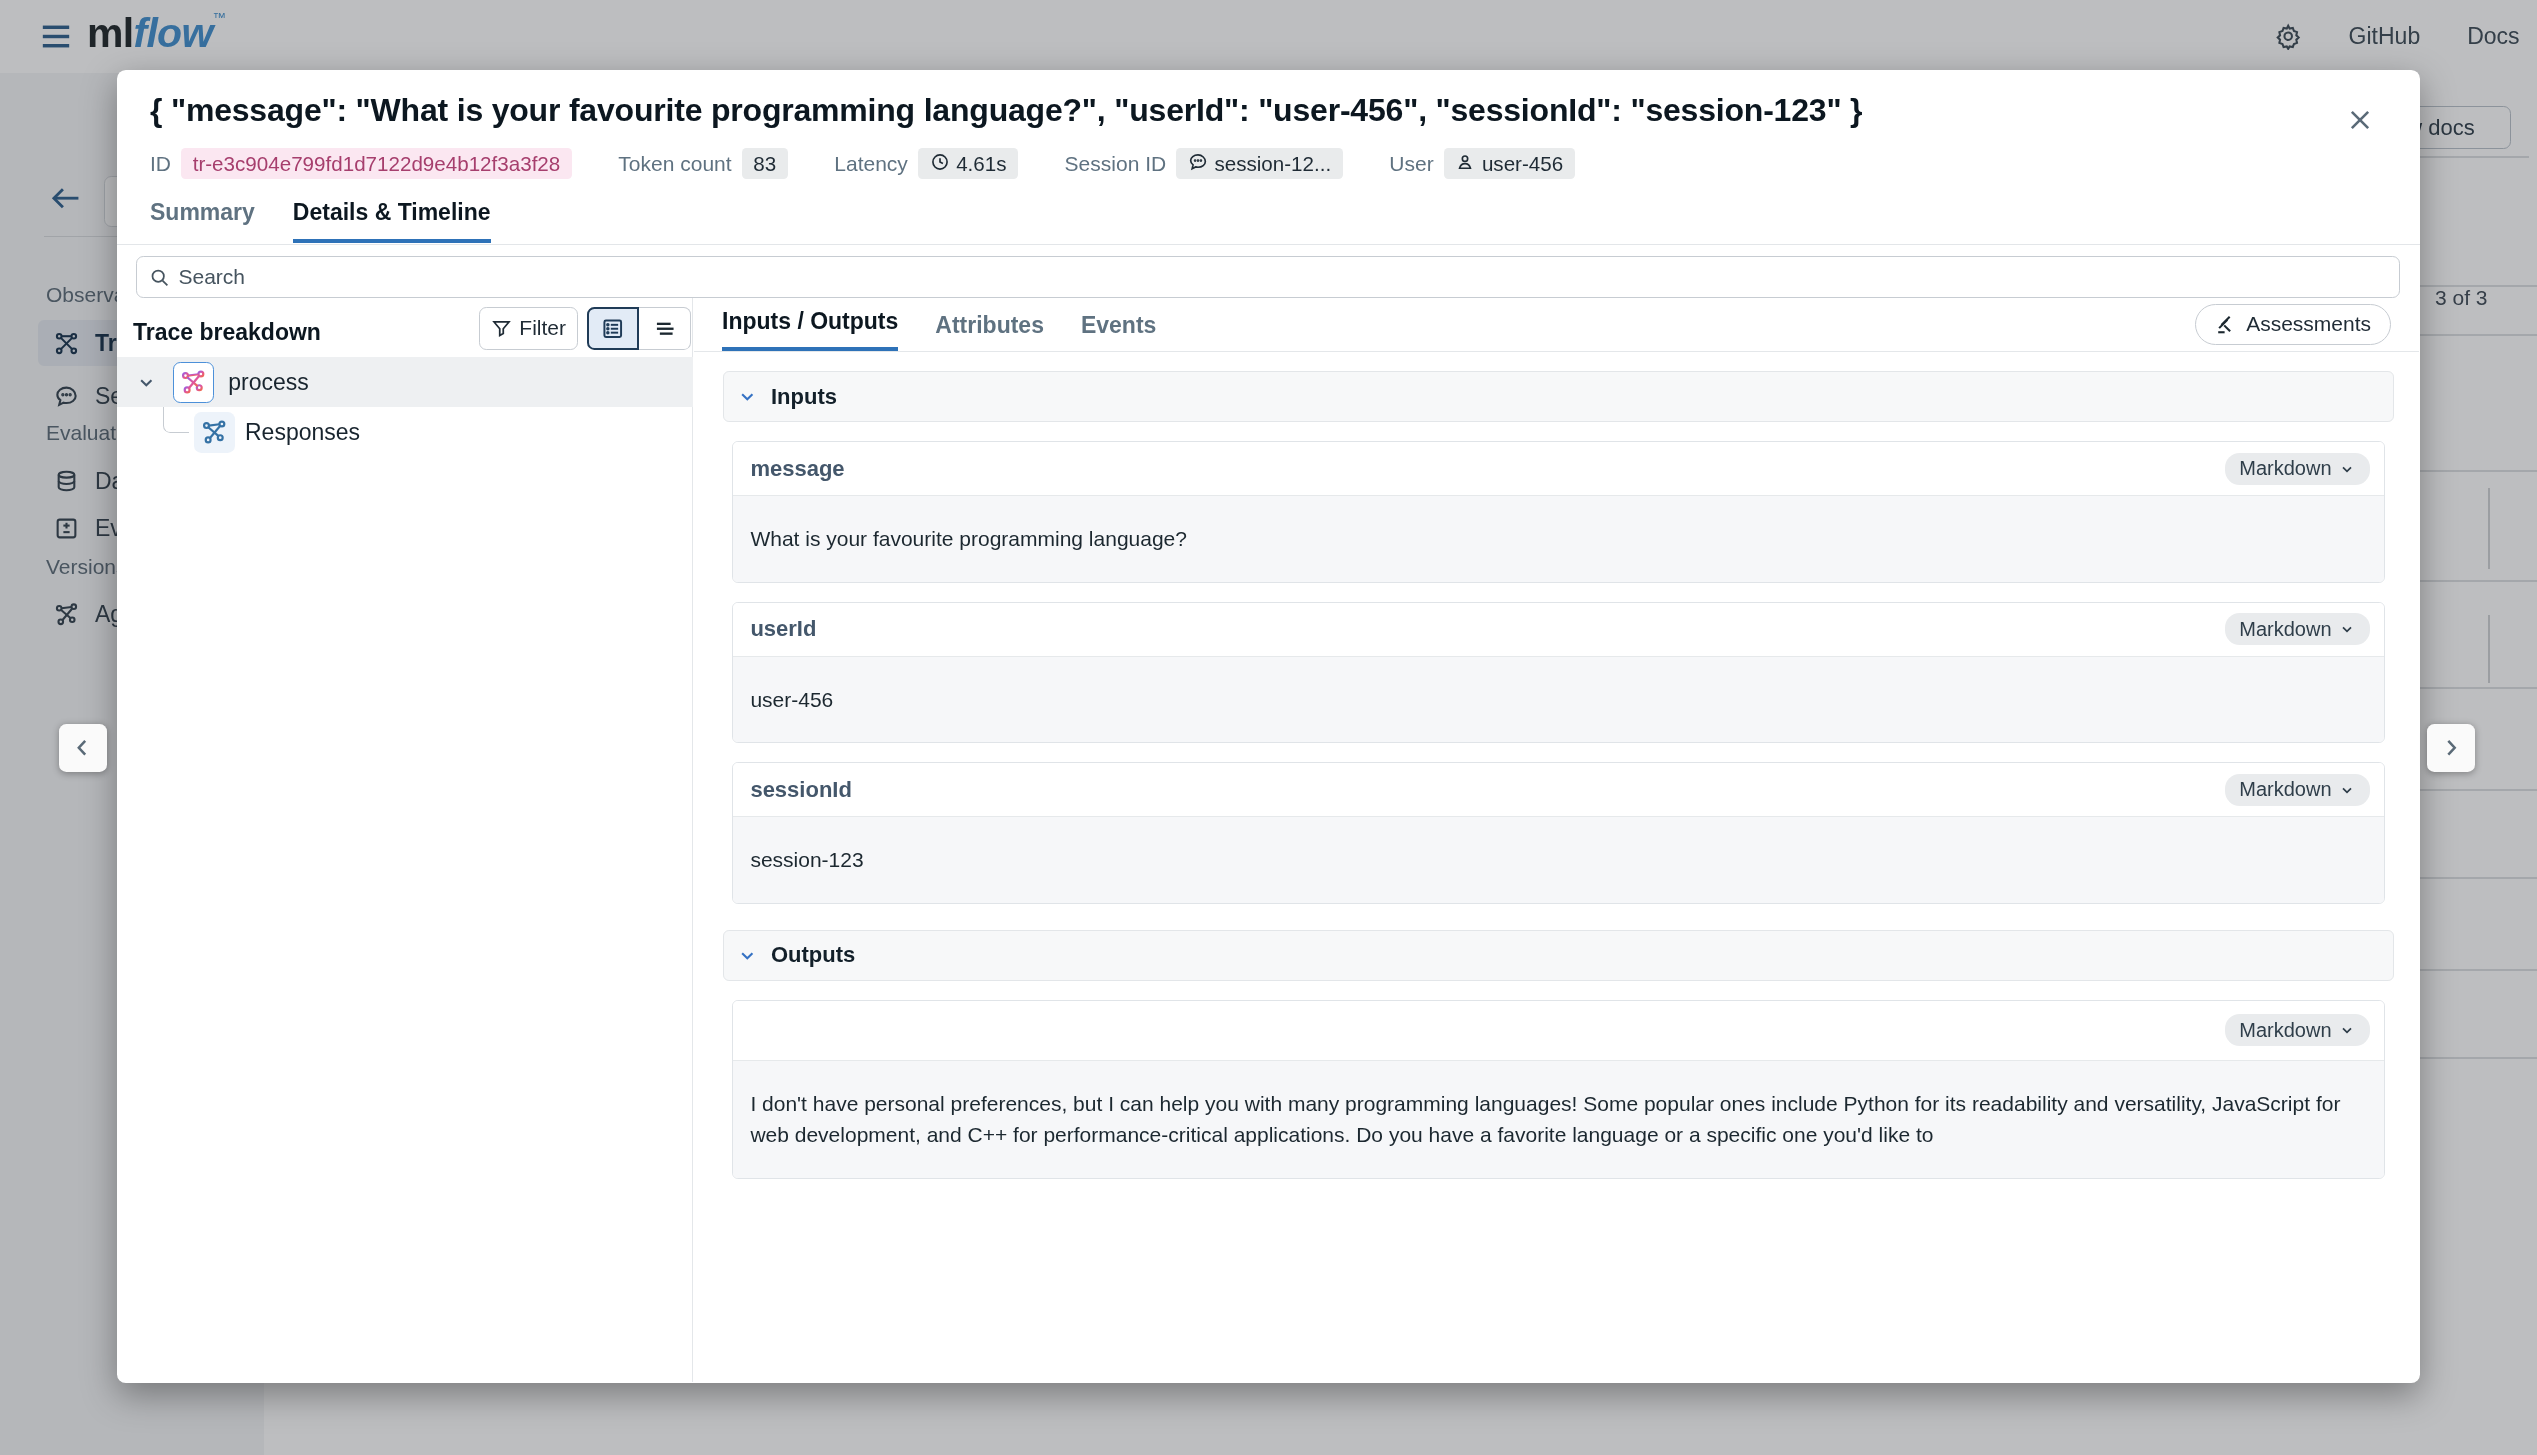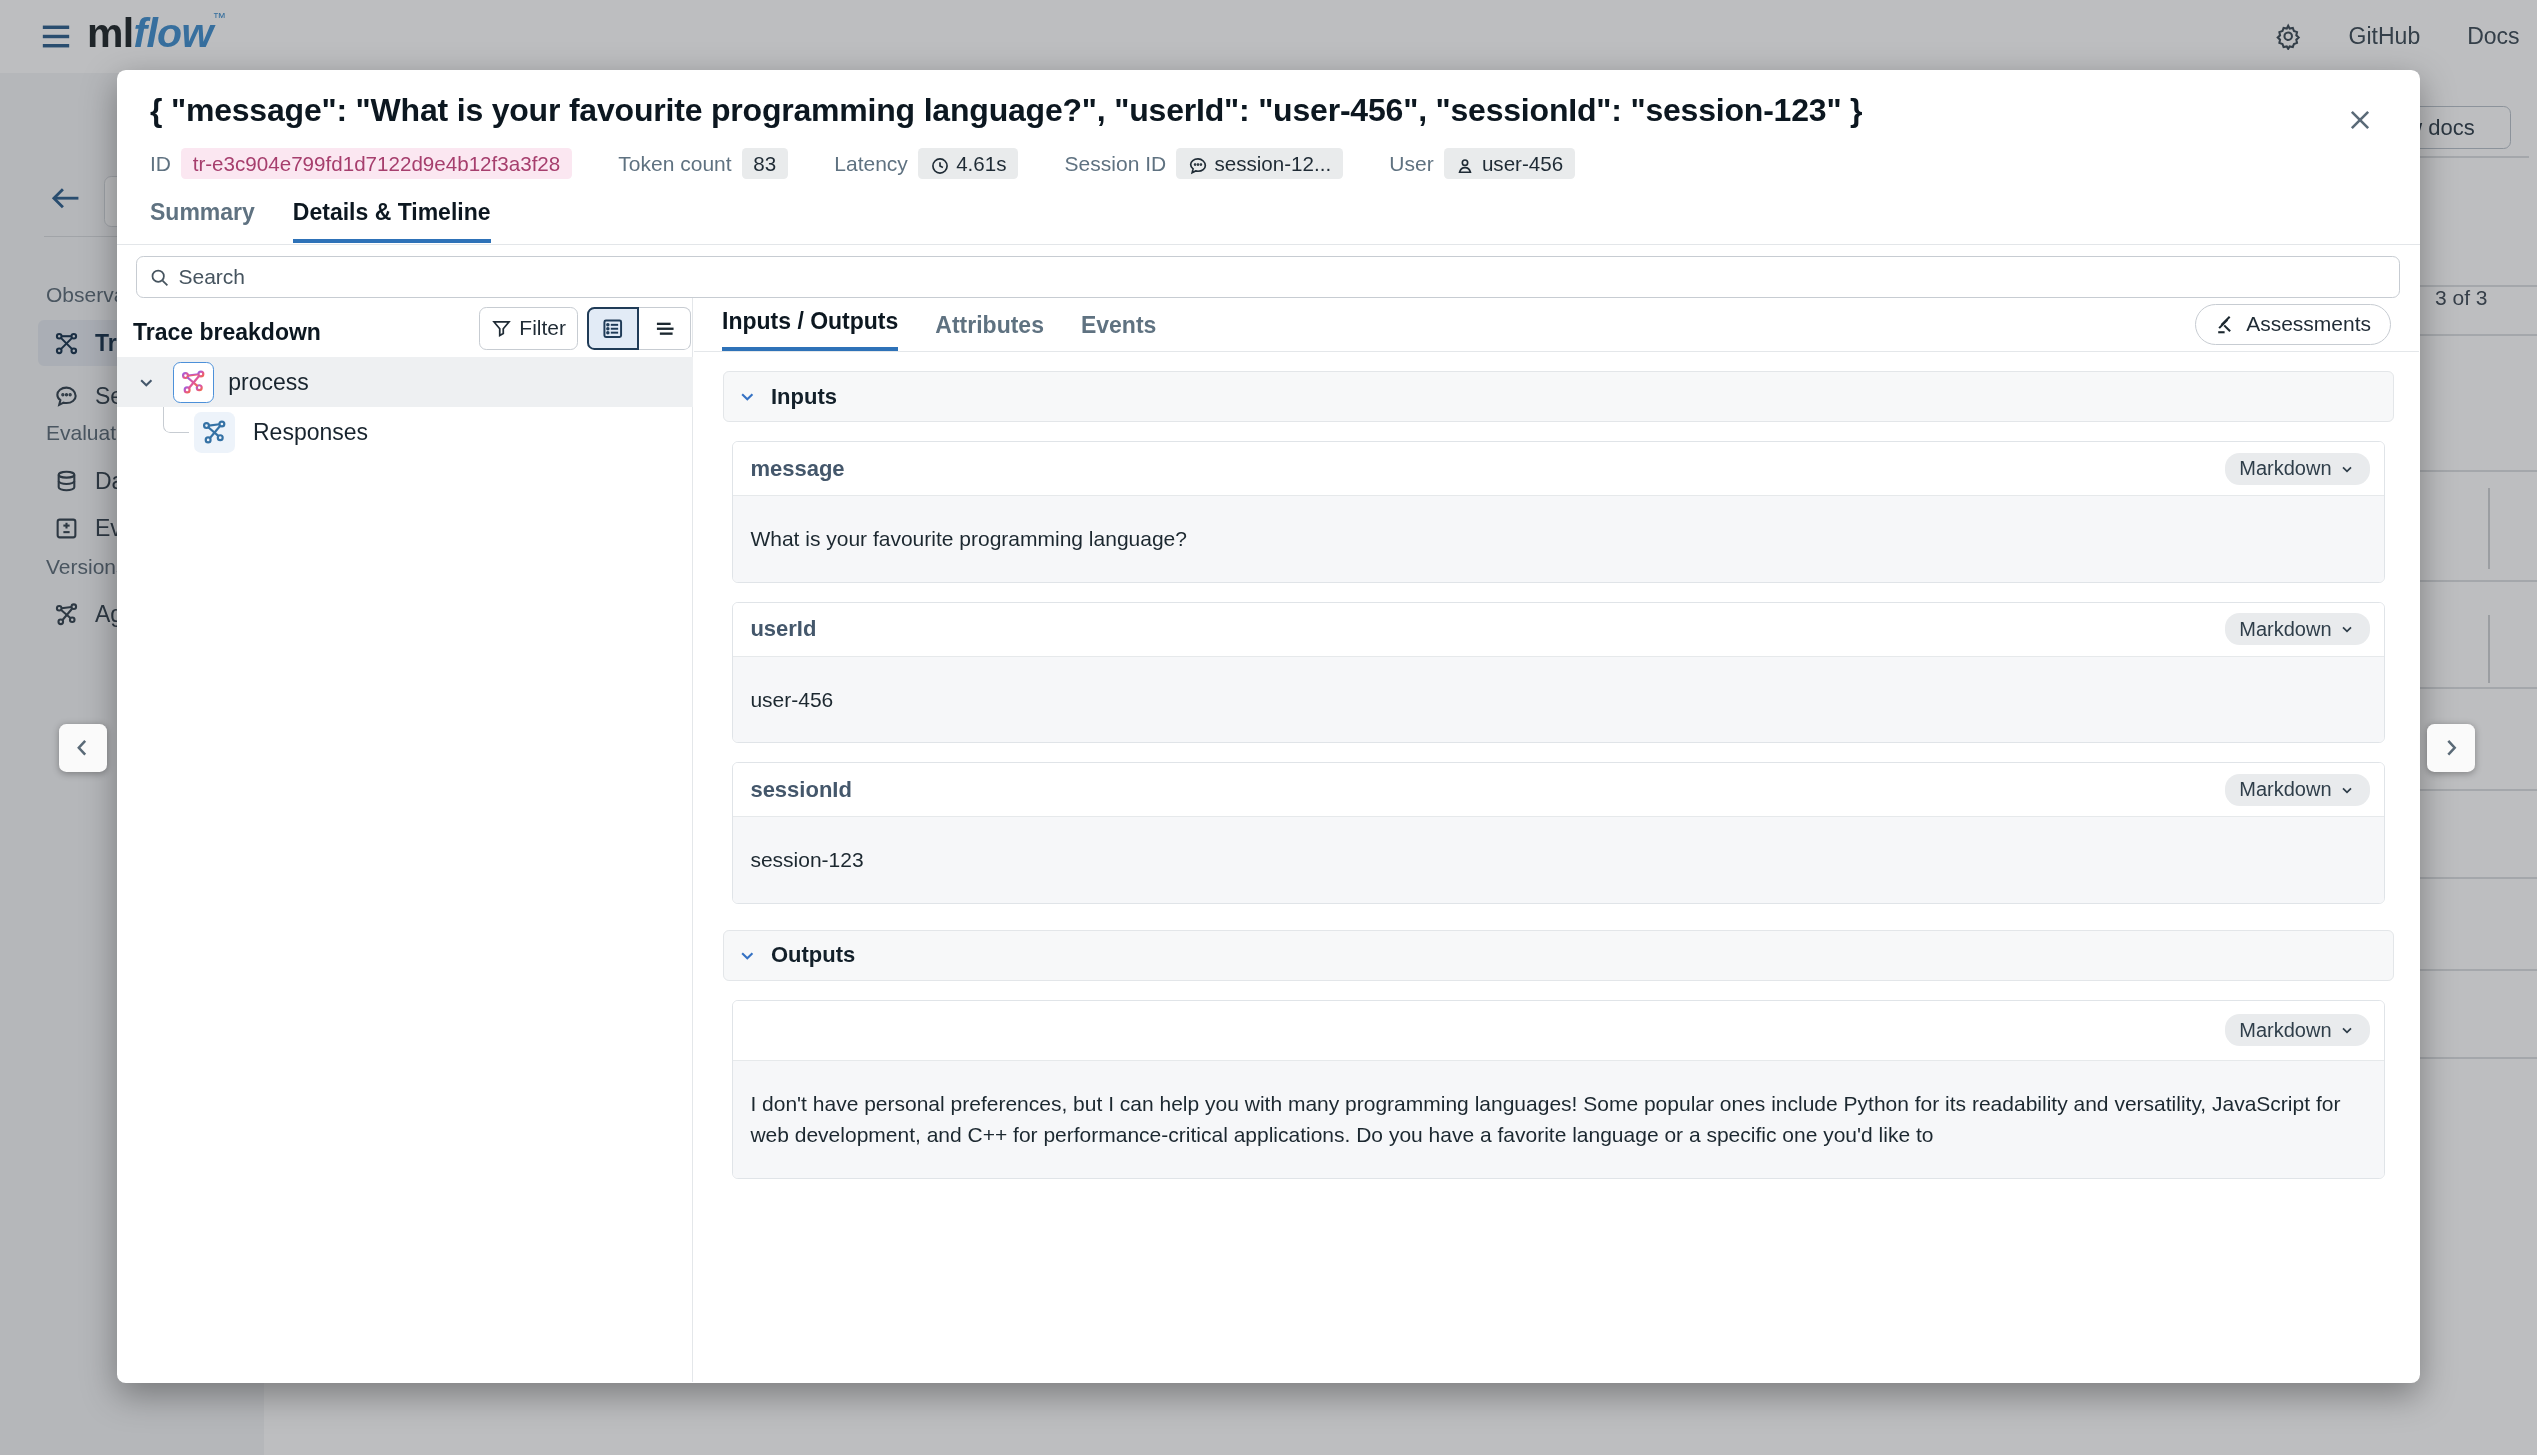--- a/index.html
+++ b/index.html
@@ -37,21 +37,21 @@
 
   
   .modal { position:absolute; left:117px; top:70px; width:2303px; height:1313px; background:#fff; border-radius:8.8px; box-shadow:0 11.7px 35px rgba(0,0,0,0.35); z-index:10; }
   .modal-title { position:absolute; left:33px; top:22px; width:2129px; font-size:32px; font-weight:700; color:#0c1720; letter-spacing:-0.2px; white-space:nowrap; }
   .close-btn { position:absolute; left:2225px; top:32px; width:35px; height:35px; display:flex; align-items:center; justify-content:center; cursor:pointer; }
 
   .meta-row { position:absolute; left:33px; top:78px; display:flex; align-items:center; gap:10px; font-size:21px; }
   .meta-label { color:#5f7281; }
   .meta-gap { width:26.4px; }
   .badge-id { background:#fbe7f1; color:#a63e6d; padding:3.7px 11.7px; border-radius:4.4px; font-size:20.6px; }
-  .pill { background:#e9ebec; color:#1f2b35; padding:3.7px 11.7px; border-radius:4.4px; font-size:20.6px; display:flex; align-items:flex-end; gap:6.6px; }
+  .pill { background:#e9ebec; color:#1f2b35; padding:3.7px 11.7px; border-radius:4.4px; font-size:20.6px; display:flex; align-items:flex-start; gap:6.6px; }
 
   .tabs-row { position:absolute; left:33px; top:129px; display:flex; gap:38px; font-size:23px; }
   .tab { padding-bottom:13.2px; color:#5f7281; font-weight:600; cursor:pointer; }
   .tab.active { color:#0c1720; font-weight:700; border-bottom:4.4px solid #2e72b8; }
   .header-divider { position:absolute; left:0; top:174px; width:2303px; height:0.7px; background:#e3e6e9; }
 
   .search-wrap { position:absolute; left:19px; top:186px; width:2264px; height:42px; border:1.5px solid #c7ccd2; border-radius:7.3px; display:flex; align-items:center; padding-left:11.7px; gap:8.8px; background:#fff; }
   .search-wrap input { border:none; outline:none; font-size:21px; flex:1; font-family:"Liberation Sans",sans-serif; color:#1c2830; background:transparent; }
   .search-wrap input::placeholder { color:#46545f; opacity:1; }
 
@@ -353,21 +353,21 @@
             <svg width="26.4" height="26.4" viewBox="0 0 24 24" fill="none" stroke="#3572a5" stroke-width="2">
                 <circle cx="5" cy="6" r="2.2"></circle>
                 <circle cx="19" cy="4.5" r="2.2"></circle>
                 <circle cx="6.5" cy="19" r="2.2"></circle>
                 <circle cx="17.5" cy="17" r="2.2"></circle>
                 <line x1="6.6" y1="7.5" x2="16" y2="15.6"></line>
                 <line x1="17.5" y1="6.2" x2="8" y2="17.5"></line>
                 <line x1="7.2" y1="6" x2="16.8" y2="4.8"></line>
               </svg>
           </span>
-          <span style="margin-left:18px;">Responses</span>
+          <span style="margin-left:10px;">Responses</span>
         </div>
       </div>
 
       <div class="right-pane">
         <div class="rp-tabs">
           <div class="rp-tab active">Inputs / Outputs</div>
           <div class="rp-tab">Attributes</div>
           <div class="rp-tab">Events</div>
         </div>
         <div class="assess-btn">

